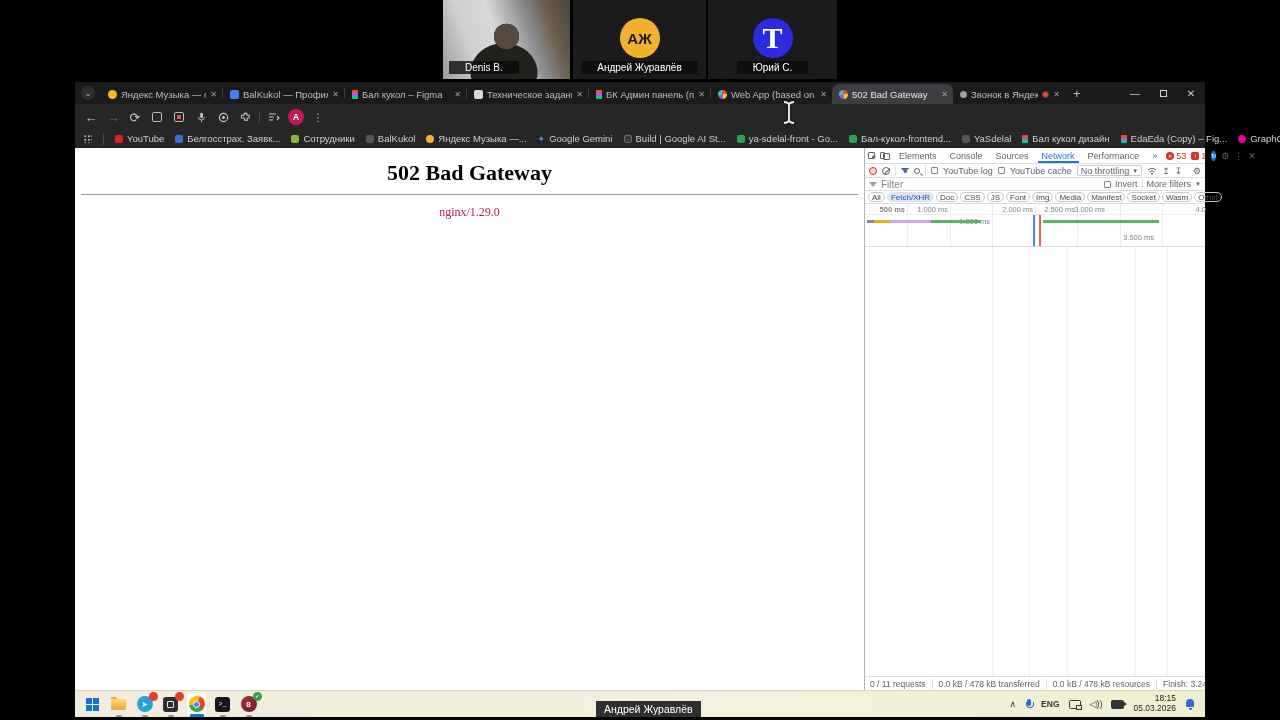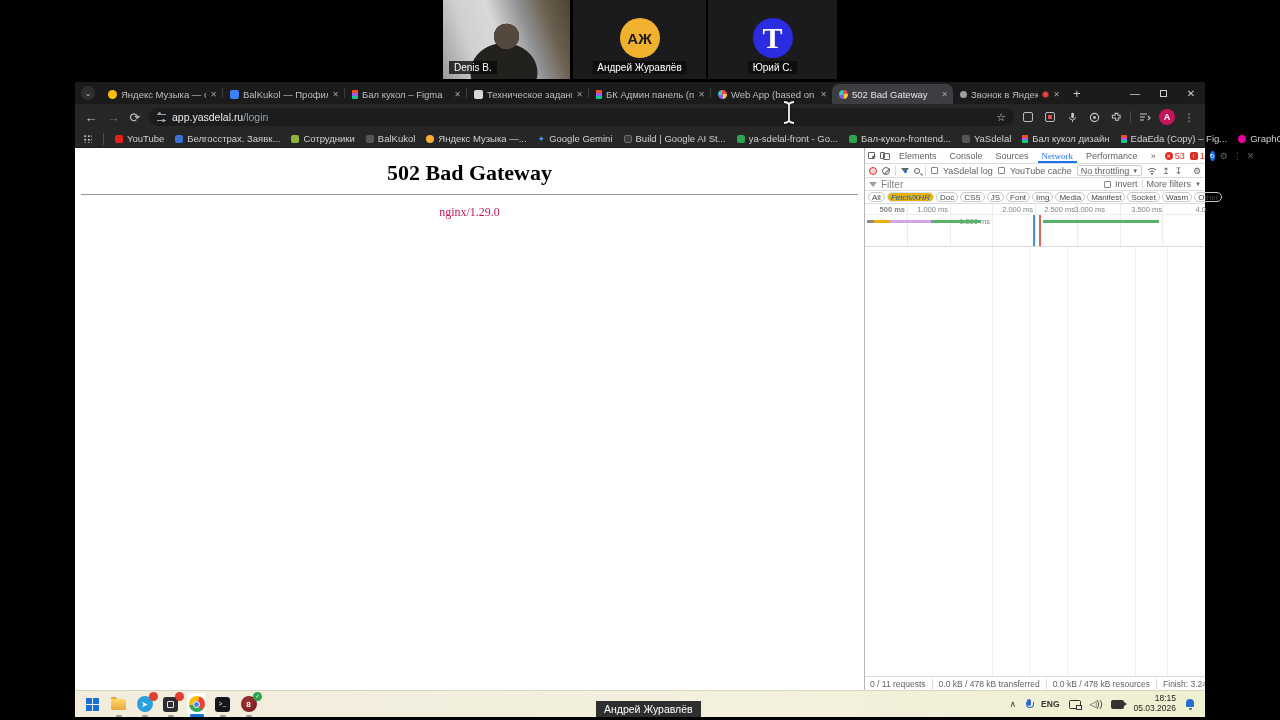--- a/index.html
+++ b/index.html
@@ -1,21 +1,21 @@
 <!DOCTYPE html>
 <html><head>
 <meta charset="utf-8">
 <style>
   * { margin:0; padding:0; box-sizing:border-box; }
   html,body { width:1280px; height:720px; background:#000; font-family:"Liberation Sans", sans-serif; overflow:hidden; }
   .stage { position:relative; width:1280px; height:720px; background:#000; }
 
   
   .vtile { position:absolute; top:0; height:79px; background:#1b1b1d; overflow:hidden; }
-  .vtile .namechip { position:absolute; bottom:5px; background:rgba(10,10,10,.78); color:#fff; font-size:10px; padding:1px 5px; white-space:nowrap; }
+  .vtile .namechip { position:absolute; bottom:5px; background:rgba(10,10,10,.78); color:#fff; font-size:10px; padding:1px 16px; white-space:nowrap; }
   .vcam { background:
       radial-gradient(circle 13px at 50% 46%, #55483d 97%, transparent 100%),
       radial-gradient(ellipse 34px 30px at 48% 92%, #23211e 97%, transparent 100%),
       linear-gradient(250deg, #4a4335 0%, #6b5f4e 18%, #8f9092 34%, #d8d9da 55%, #cfd0d2 75%, #9a9b9d 100%);
   }
   .avatar-circle { position:absolute; left:50%; top:38px; transform:translate(-50%,-50%); width:40px; height:40px; border-radius:50%; display:flex; align-items:center; justify-content:center; font-weight:bold; }
   .avatar-az { color:#1b1b1b; font-size:15px; }
   .avatar-t { color:#fff; font-size:30px; font-family:"Liberation Serif", serif; font-weight:bold; }
 
   
@@ -66,21 +66,21 @@
   .nginx-page hr { border:none; border-top:1px solid #9a9a9a; margin:0 6px 10px; }
   .nginx-server { font-size:12px; color:#be185d; }
 
   
   .devtools { width:341px; background:#fff; border-left:1px solid #b5b5b5; display:flex; flex-direction:column; font-size:9px; color:#5f6368; }
   .dt-row { display:flex; align-items:center; flex:none; }
   .dt-tabs { height:16px; border-bottom:1px solid #dadce0; padding:0 3px; gap:5px; }
   .dt-icon { color:#5f6368; font-size:9px; display:flex; align-items:center; justify-content:center; }
   .dt-box { width:7px; height:7px; border:1px solid #5f6368; border-radius:1px; }
   .dt-tab { padding:0 4px; height:100%; display:flex; align-items:center; white-space:nowrap; }
-  .dt-tab.active { color:#1a73e8; box-shadow:inset 0 -2px 0 #1a73e8;font-family:Liberation Serif, serif; }
+  .dt-tab.active { color:#1a73e8; box-shadow:inset 0 -2px 0 #1a73e8; }
   .badge-err { display:flex; align-items:center; gap:2px; color:#d93025; }
   .err-ico { width:8px; height:8px; border-radius:50%; background:#d93025; color:#fff; font-size:5px; display:flex; align-items:center; justify-content:center; }
   .iss-ico { width:8px; height:8px; border-radius:2px; background:#d93025; color:#fff; font-size:5px; display:flex; align-items:center; justify-content:center; }
   .sync-ico { width:10px; height:10px; border-radius:50%; background:#1a73e8; color:#fff; font-size:6px; display:flex; align-items:center; justify-content:center; }
 
   .dt-nettools { height:14px; border-bottom:1px solid #dadce0; padding:0 4px; gap:5px; }
   .rec-btn { width:8px; height:8px; border-radius:50%; border:1.5px solid #d93025; background:#d9302533; }
   .clear-btn { width:8px; height:8px; border-radius:50%; border:1px solid #5f6368; position:relative; }
   .clear-btn:before { content:""; position:absolute; left:0; top:3px; width:8px; height:1px; background:#5f6368; transform:rotate(-45deg); }
   .funnel { width:0; height:0; border-left:4px solid transparent; border-right:4px solid transparent; border-top:5px solid #5f6368; position:relative; }
@@ -90,21 +90,21 @@
   .cbx { width:7px; height:7px; border:1px solid #80868b; border-radius:1px; flex:none; }
   .throttle { border:1px solid #ccc; border-radius:2px; padding:0 3px; height:11px; display:flex; align-items:center; gap:3px; }
   .vdiv { width:1px; height:10px; background:#dadce0; flex:none; }
 
   .dt-filter { height:13px; border-bottom:1px solid #dadce0; padding:0 4px; gap:4px; }
   .dt-filter input { border:none; outline:none; flex:1; font-size:10px; color:#333; background:transparent; }
   .dt-filter input::placeholder { color:#80868b; }
 
   .dt-chips { height:13px; border-bottom:1px solid #dadce0; padding:0 3px; gap:2px; }
   .chip { border:1px solid #c4c7c5; border-radius:5px; padding:0 3px; height:10px; display:flex; align-items:center; color:#474747; font-size:8px; white-space:nowrap; }
-  .chip.active { background:#eab308; border-color:#d3e3fd; color:#0b57d0;font-style:italic; }
+  .chip.active { background:#e5e5e5; border-color:#d3e3fd; color:#0b57d0; }
 
   .dt-ruler { height:11px; border-bottom:1px solid #eee; position:relative; font-size:7.5px; color:#80868b; }
   .tick { position:absolute; top:1px; transform:translateX(-100%); padding-right:2px; white-space:nowrap; }
   .gridline { position:absolute; top:0; bottom:0; width:1px; background:#ececec; }
 
   .dt-overview { height:32px; border-bottom:1px solid #dadce0; position:relative; }
   .ov-bar { position:absolute; top:5px; height:3px; }
   .ov-vline { position:absolute; top:0; bottom:0; width:1.5px; }
 
   .dt-cols { height:15px; border-bottom:1px solid #dadce0; font-size:9px; color:#5f6368; }
@@ -231,25 +231,20 @@
             <span class="maxbox"></span>
           </div>
         <div class="winbtn">✕</div>
       </div>
     </div>
 
     <div class="toolbar">
       <span class="navbtn">←</span>
       <span class="navbtn dim">→</span>
       <span class="navbtn">⟳</span>
-      <div class="omnibox">
-        <span class="tune-icon"></span>
-        <span class="urltext"><span>app.yasdelal.ru</span><span class="path">/login</span></span>
-        <span class="star">☆</span>
-      </div>
       <span class="extbtn">
           <span class="ext-sq"></span>
         </span>
       <span class="extbtn">
           <span class="ext-sq fill"></span>
         </span>
       <span class="extbtn">
         <svg width="11" height="11" viewBox="0 0 12 12">
             <rect x="4.6" y="0.8" width="3" height="6" rx="1.5" fill="#c4c5c6"></rect>
             <path d="M2.8 5.5a3.2 3.2 0 0 0 6.4 0" fill="none" stroke="#c4c5c6" stroke-width="1"></path>
@@ -376,21 +371,21 @@
         </div>
 
         <div class="dt-row dt-nettools">
           <span class="rec-btn"></span>
           <span class="clear-btn"></span>
           <span class="vdiv"></span>
           <span class="funnel blue"></span>
           <span class="mag"></span>
           <span class="vdiv"></span>
           <span class="cbx"></span>
-          <span>YaSdelal log</span>
+          <span>YouTube log</span>
           <span class="cbx"></span>
           <span>YouTube cache</span>
           <span class="throttle">
               <span>No throttling</span>
               <span style="font-size:6px;">▼</span>
             </span>
           <span class="dt-icon">
             <svg width="10" height="8" viewBox="0 0 10 8">
                 <path d="M1 3a6 6 0 0 1 8 0M2.6 5a3.4 3.4 0 0 1 4.8 0" fill="none" stroke="#5f6368" stroke-width="1"></path>
                 <circle cx="5" cy="6.8" r="1" fill="#5f6368"></circle>
@@ -433,21 +428,21 @@
             <span class="gridline" style="left:170px;"></span>
             <span class="gridline" style="left:212px;"></span>
             <span class="gridline" style="left:255px;"></span>
             <span class="gridline" style="left:297px;"></span>
           <span class="tick" style="left:42px;font-weight:bold;">500 ms</span>
           <span class="tick" style="left:85px;">1.000 ms</span>
           <span class="tick" style="left:127px;margin-top:12px;">1.500 ms</span>
           <span class="tick" style="left:170px;">2.000 ms</span>
           <span class="tick" style="left:212px;">2.500 ms</span>
           <span class="tick" style="left:242px;">3.000 ms</span>
-          <span class="tick" style="left:299px;">3.500 ms</span>
+          <span class="tick" style="left:291px;margin-top:28px;">3.500 ms</span>
           <span class="tick" style="left:343px;">4.0</span>
         </div>
 
         <div class="dt-overview">
           <span class="gridline" style="left:42px;"></span>
             <span class="gridline" style="left:85px;"></span>
             <span class="gridline" style="left:127px;"></span>
             <span class="gridline" style="left:170px;"></span>
             <span class="gridline" style="left:212px;"></span>
             <span class="gridline" style="left:255px;"></span>

